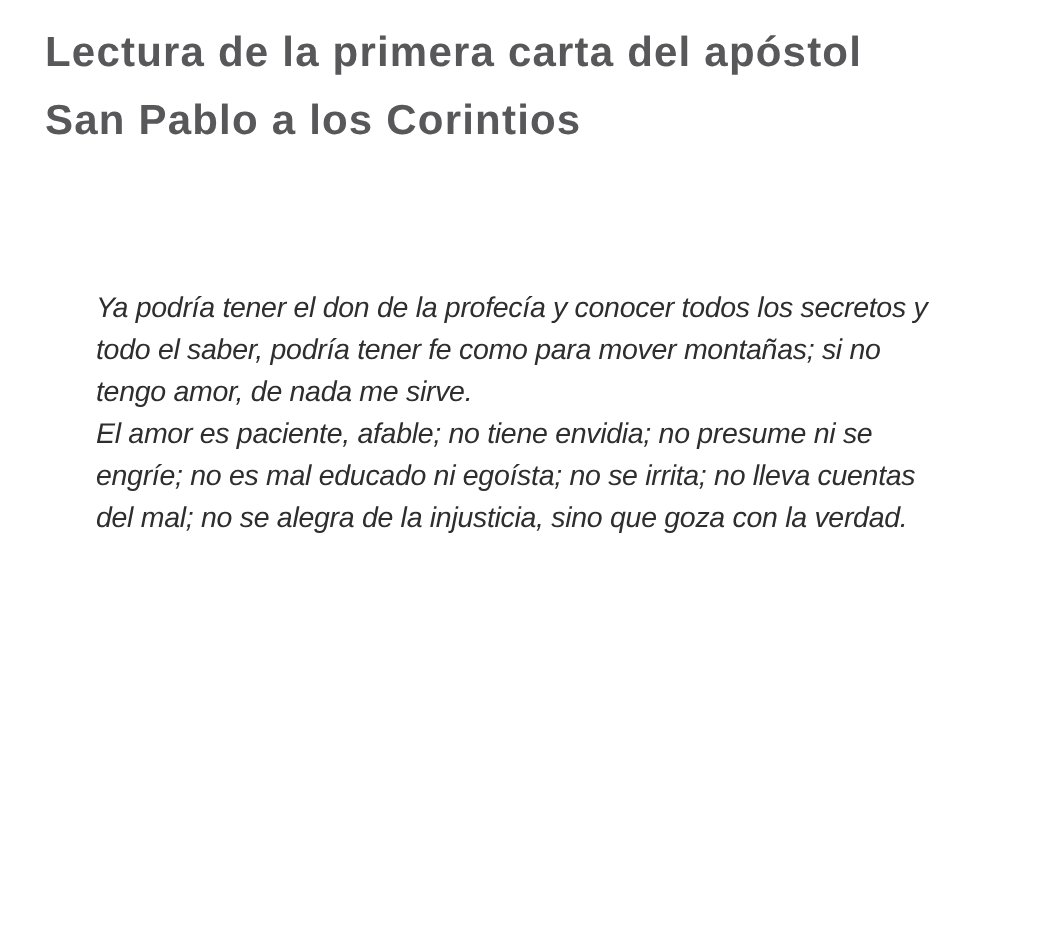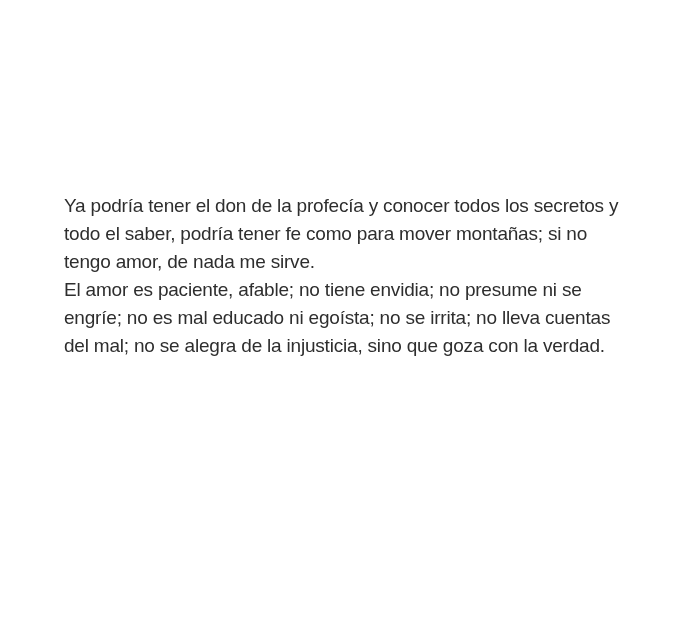--- a/index.html
+++ b/index.html
@@ -37,26 +37,28 @@
     font-family: "Liberation Sans", sans-serif;
     font-size: 19px;
     letter-spacing: -0.2px;
     line-height: 28px;
     color: #2e2e2e;
     white-space: pre-line;
   }
   .para {
     margin: 0 0 28px 0;
   }
-  .para:last-child { margin-bottom: 0; }
+  .para:last-child { margin-bottom: 0; font-style: italic; }
 </style>
 </head>
 <body>
 
 <div class="page">
+  <h1 class="title">Lectura de la primera carta del apóstol
+San Pablo a los Corintios</h1>
 
   <div class="reading">
     <p class="para">Ya podría tener el don de la profecía y conocer todos los secretos y
 todo el saber, podría tener fe como para mover montañas; si no
 tengo amor, de nada me sirve.
 El amor es paciente, afable; no tiene envidia; no presume ni se
 engríe; no es mal educado ni egoísta; no se irrita; no lleva cuentas
 del mal; no se alegra de la injusticia, sino que goza con la verdad.</p>
     
   </div>

